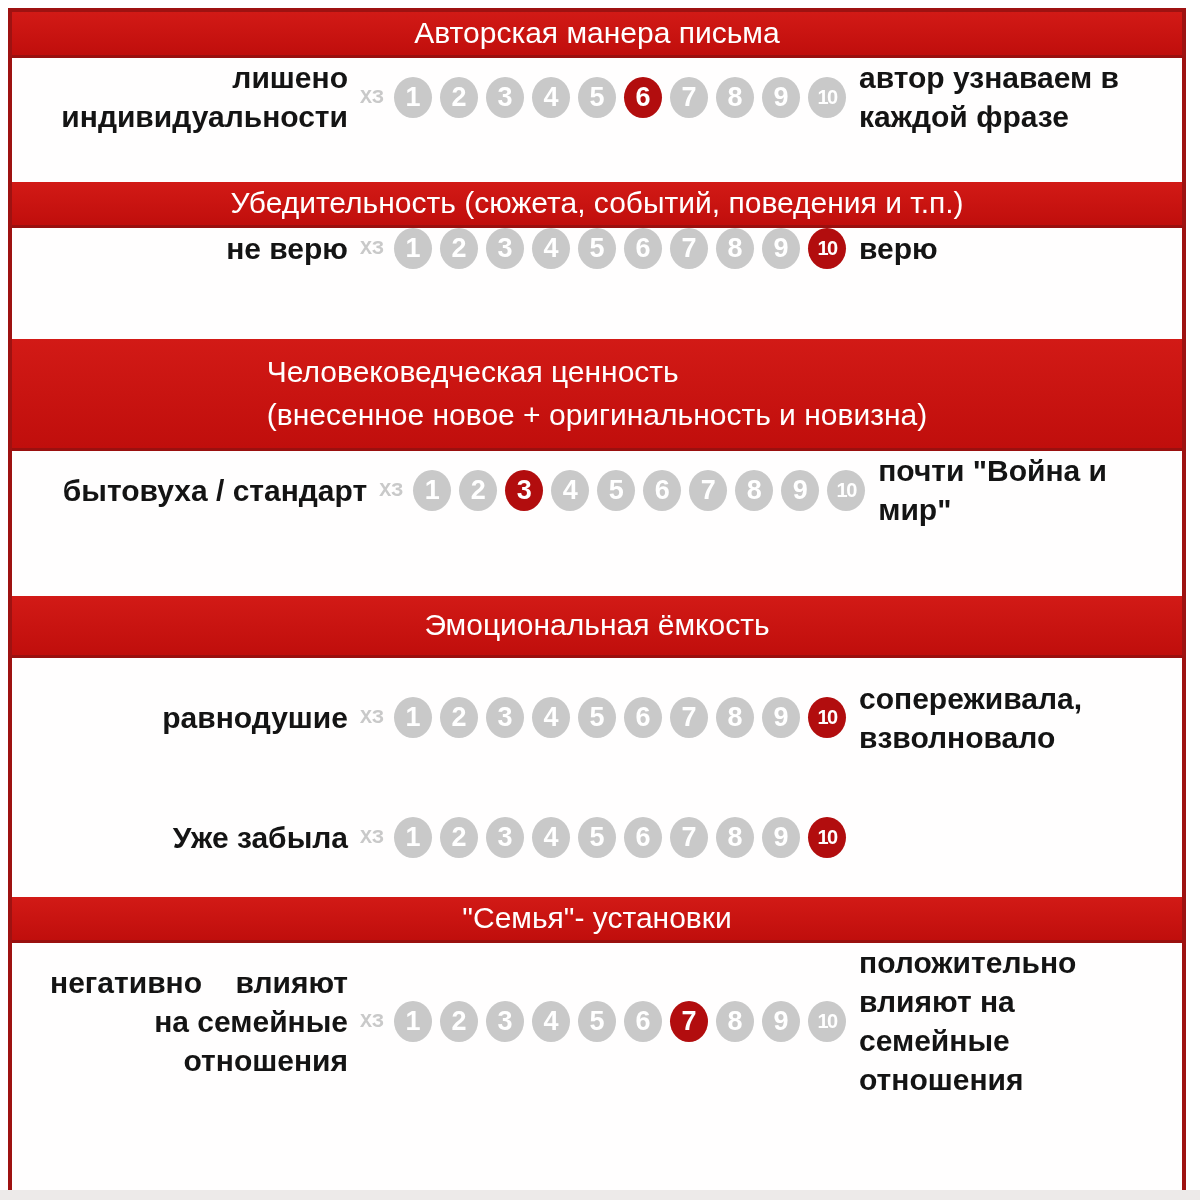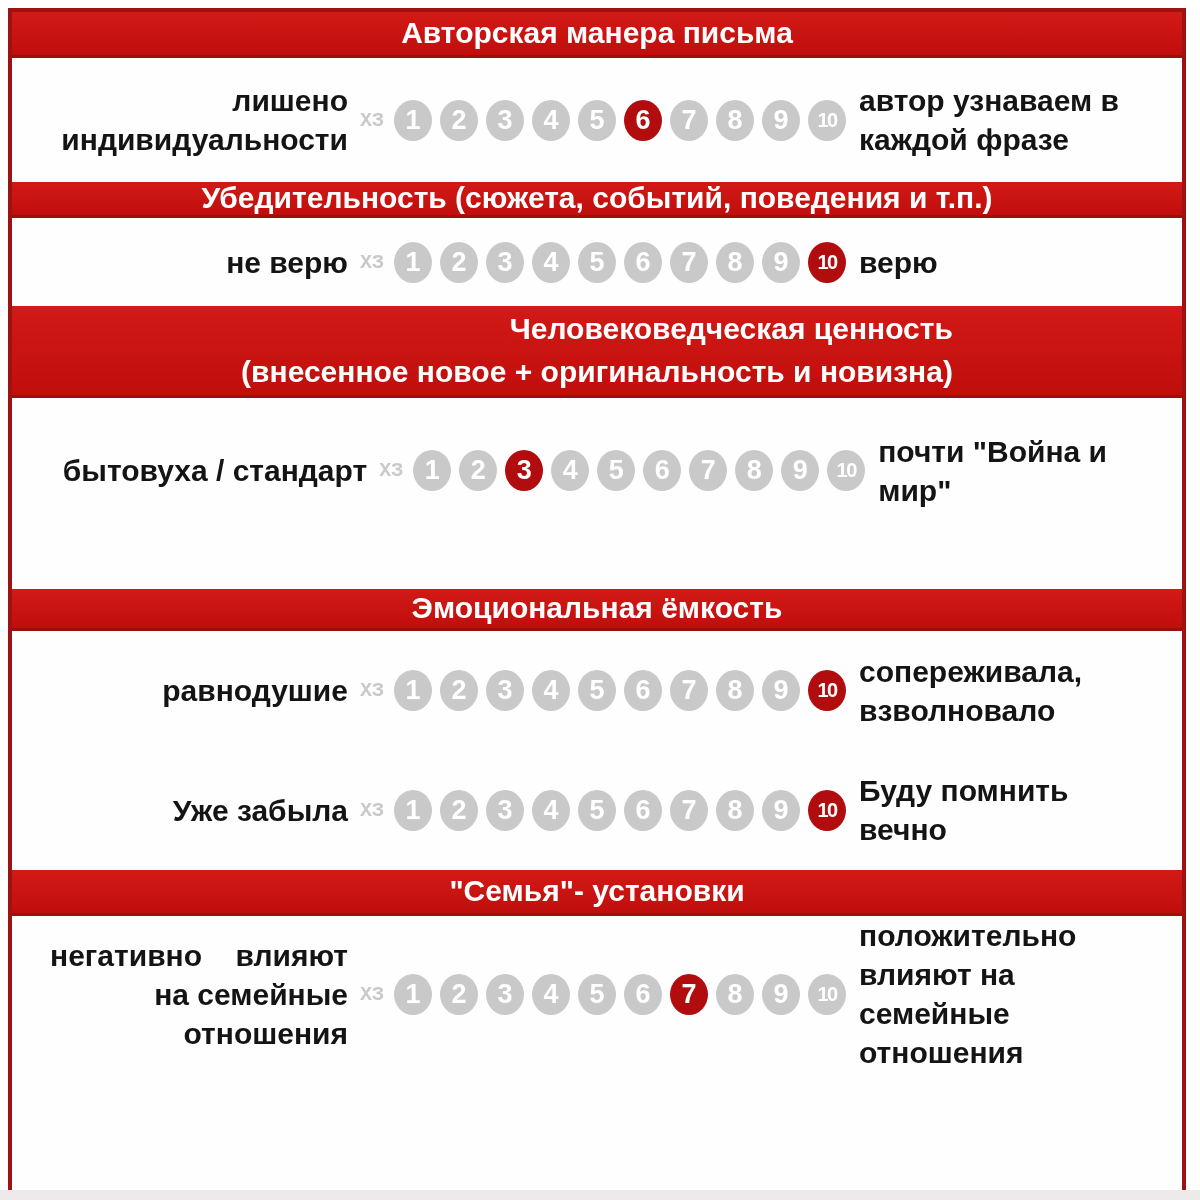--- a/index.html
+++ b/index.html
@@ -16,40 +16,40 @@
     margin: 0 14px 0 8px;
     border: 4px solid #9e1211;
     background: #fffefe;
   }
 
   .section-header {
     background: #c9100e;
     background: linear-gradient(#d21a16, #c00e0c);
     border-bottom: 3px solid #9a100f;
     color: #ffffff;
-    font-weight: bold;
+    font-weight: normal;
     font-size: 30px;
-    text-align: right;
+    text-align: left;
     display: flex;
     align-items: center;
     justify-content: center;
     white-space: pre-wrap;
     line-height: 1.42;
   }
   .hdr-1 { height: 46px; }
-  .hdr-2 { height: 36px; }
-  .hdr-3 { height: 92px; }
-  .hdr-4 { height: 42px; margin-top: 46px; }
+  .hdr-2 { height: 46px; }
+  .hdr-3 { height: 112px; margin-top: 23px; }
+  .hdr-4 { height: 62px; }
   .hdr-5 { height: 46px; }
 
   .section-body {
     background: #fffefe;
     display: flex;
     flex-direction: column;
-    justify-content: center;
+    justify-content: flex-start;
   }
   .body-1 { height: 124px; }
   .body-2 { height: 88px; border-radius: 27px; }
   .body-3 { height: 145px; padding-left: 28px; }
   .body-4 { height: 239px; }
   .body-5 { height: 276px; justify-content: flex-start; }
   .body-4 .scale-row { flex: 1; }
 
   .scale-row {
     display: flex;
@@ -220,22 +220,20 @@
           <span class="circle">2</span>
           <span class="circle">3</span>
           <span class="circle">4</span>
           <span class="circle">5</span>
           <span class="circle">6</span>
           <span class="circle">7</span>
           <span class="circle">8</span>
           <span class="circle">9</span>
           <span class="circle c10 selected">10</span>
         </div>
-      <div class="right-label">Буду помнить
-вечно</div>
     </div>
   </div>
 
   <div class="section-header hdr-5">"Семья"- установки</div>
   <div class="section-body body-5">
     <div class="scale-row">
       <div class="left-label">негативно    влияют
 на семейные
 отношения</div>
       <div class="xz">ХЗ</div>

